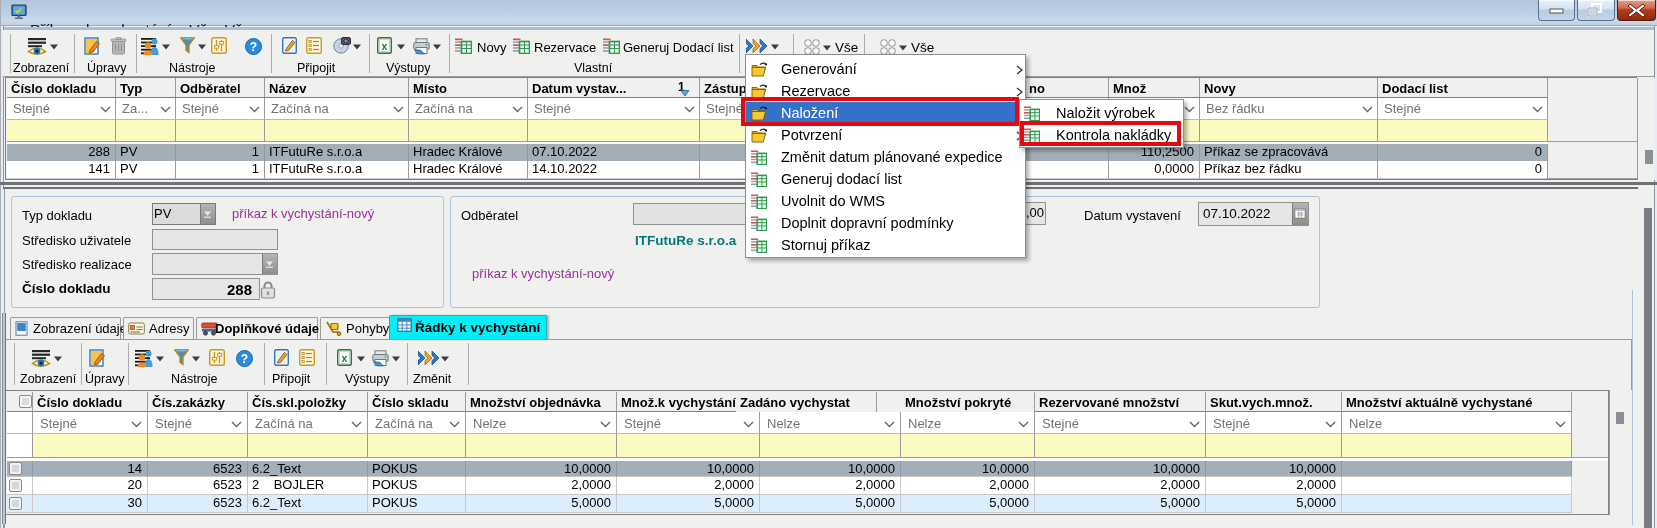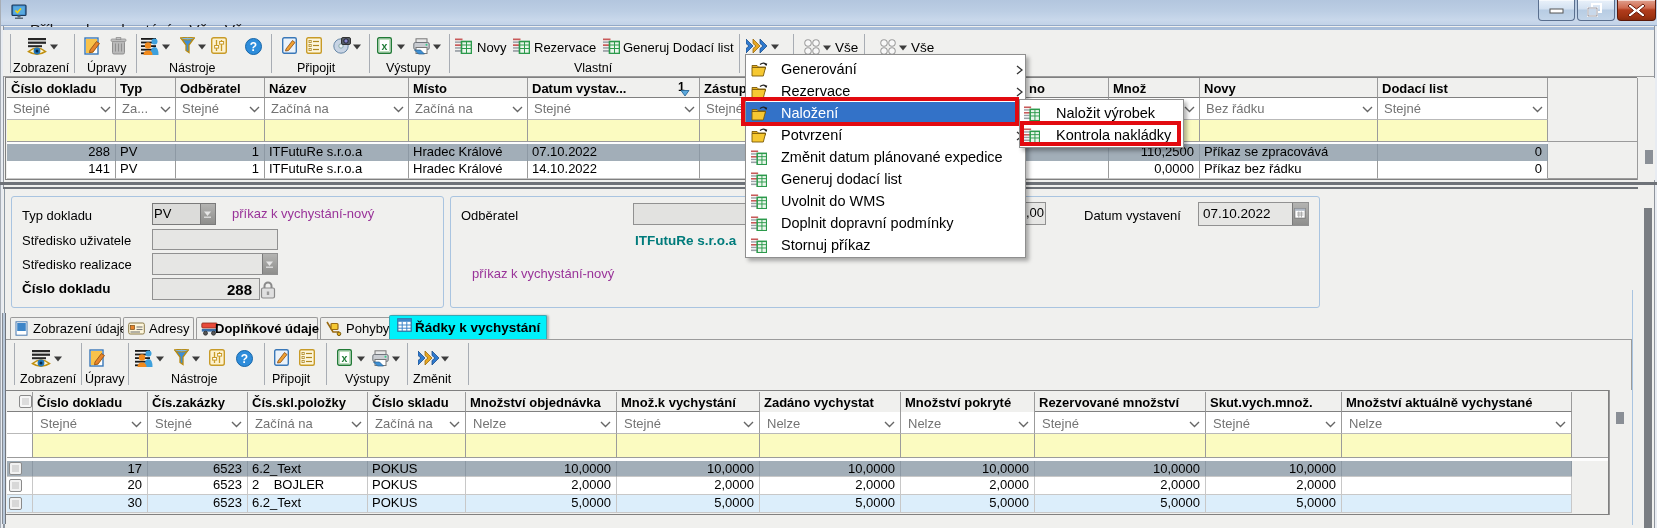--- a/index.html
+++ b/index.html
@@ -530,21 +530,21 @@
   </svg>
 <div class="lbl" style="left:413px;top:372px;">Změnit</div>
 <div class="abs" style="left:5px;top:390px;width:1604px;height:125px;border:1px solid #808080;background:#f0f0ee;"></div>
 <div class="hdrcell" style="left:7px;top:392px;width:26px;height:20px;border-bottom:1px solid #808080;"></div>
 <div class="hdrcell" style="left:33px;top:392px;width:115px;height:20px;border-bottom:1px solid #808080;">Číslo dokladu</div>
 <div class="hdrcell" style="left:148px;top:392px;width:100px;height:20px;border-bottom:1px solid #808080;">Čís.zakázky</div>
 <div class="hdrcell" style="left:248px;top:392px;width:120px;height:20px;border-bottom:1px solid #808080;">Čís.skl.položky</div>
 <div class="hdrcell" style="left:368px;top:392px;width:98px;height:20px;border-bottom:1px solid #808080;">Číslo skladu</div>
 <div class="hdrcell" style="left:466px;top:392px;width:151px;height:20px;border-bottom:1px solid #808080;">Množství objednávka</div>
 <div class="hdrcell" style="left:617px;top:392px;width:143px;height:20px;border-bottom:1px solid #808080;">Množ.k vychystání</div>
-<div class="hdrcell" style="left:760px;top:392px;width:141px;height:28px;border-bottom:3px solid #0f172a;">Zadáno vychystat</div>
+<div class="hdrcell" style="left:736px;top:392px;width:141px;height:28px;border-bottom:3px solid #0f172a;">Zadáno vychystat</div>
 <div class="hdrcell" style="left:901px;top:392px;width:134px;height:36px;border-bottom:1px solid #808080;">Množství pokryté</div>
 <div class="hdrcell" style="left:1035px;top:392px;width:171px;height:20px;border-bottom:1px solid #808080;">Rezervované množství</div>
 <div class="hdrcell" style="left:1206px;top:392px;width:136px;height:20px;border-bottom:1px solid #808080;">Skut.vych.množ.</div>
 <div class="hdrcell" style="left:1342px;top:392px;width:230px;height:20px;border-bottom:1px solid #808080;">Množství aktuálně vychystané</div>
 <div class="abs" style="left:1572px;top:392px;width:36px;height:66px;background:#f0f0ee;border-bottom:1px solid #9b9b9b;"></div>
 <div class="abs" style="left:19px;top:395px;width:13px;height:13px;background:#f6f6f6;border:1px solid #8a8a8a;border-radius:2px;"></div>
 <div class="abs" style="left:22px;top:398px;width:7px;height:7px;background:#dcdcdc;"></div>
 <div class="fcell" style="left:7px;top:412px;width:26px;height:22px;background:#fff;border-bottom:1px solid #b9b9b9;">
     <span style="position:absolute;left:7px;top:4px;"></span>
   </div>
@@ -621,21 +621,21 @@
 <div class="ycell" style="left:368px;top:434px;width:98px;height:24px;background:#fbfbc1;border-bottom:1px solid #9b9b9b;"></div>
 <div class="ycell" style="left:466px;top:434px;width:151px;height:24px;background:#fbfbc1;border-bottom:1px solid #9b9b9b;"></div>
 <div class="ycell" style="left:617px;top:434px;width:143px;height:24px;background:#fbfbc1;border-bottom:1px solid #9b9b9b;"></div>
 <div class="ycell" style="left:760px;top:434px;width:141px;height:24px;background:#fbfbc1;border-bottom:1px solid #9b9b9b;"></div>
 <div class="ycell" style="left:901px;top:434px;width:134px;height:24px;background:#fbfbc1;border-bottom:1px solid #9b9b9b;"></div>
 <div class="ycell" style="left:1035px;top:434px;width:171px;height:24px;background:#fbfbc1;border-bottom:1px solid #9b9b9b;"></div>
 <div class="ycell" style="left:1206px;top:434px;width:136px;height:24px;background:#fbfbc1;border-bottom:1px solid #9b9b9b;"></div>
 <div class="ycell" style="left:1342px;top:434px;width:230px;height:24px;background:#fbfbc1;border-bottom:1px solid #9b9b9b;"></div>
 <div class="abs" style="left:7px;top:458px;width:1601px;height:3px;background:#fdfdfd;"></div>
 <div class="dcell txt" style="left:7px;top:461px;width:26px;height:16px;background:#a2aeb8;border-right-color:#8d99a4;border-bottom:1px solid #c8c8c8;"></div>
-<div class="dcell num" style="left:33px;top:461px;width:115px;height:16px;background:#a2aeb8;border-right-color:#8d99a4;border-bottom:1px solid #c8c8c8;">17</div>
+<div class="dcell num" style="left:33px;top:461px;width:115px;height:16px;background:#a2aeb8;border-right-color:#8d99a4;border-bottom:1px solid #c8c8c8;">14</div>
 <div class="dcell num" style="left:148px;top:461px;width:100px;height:16px;background:#a2aeb8;border-right-color:#8d99a4;border-bottom:1px solid #c8c8c8;">6523</div>
 <div class="dcell txt" style="left:248px;top:461px;width:120px;height:16px;background:#a2aeb8;border-right-color:#8d99a4;border-bottom:1px solid #c8c8c8;">6.2_Text</div>
 <div class="dcell txt" style="left:368px;top:461px;width:98px;height:16px;background:#a2aeb8;border-right-color:#8d99a4;border-bottom:1px solid #c8c8c8;">POKUS</div>
 <div class="dcell num" style="left:466px;top:461px;width:151px;height:16px;background:#a2aeb8;border-right-color:#8d99a4;border-bottom:1px solid #c8c8c8;">10,0000</div>
 <div class="dcell num" style="left:617px;top:461px;width:143px;height:16px;background:#a2aeb8;border-right-color:#8d99a4;border-bottom:1px solid #c8c8c8;">10,0000</div>
 <div class="dcell num" style="left:760px;top:461px;width:141px;height:16px;background:#a2aeb8;border-right-color:#8d99a4;border-bottom:1px solid #c8c8c8;">10,0000</div>
 <div class="dcell num" style="left:901px;top:461px;width:134px;height:16px;background:#a2aeb8;border-right-color:#8d99a4;border-bottom:1px solid #c8c8c8;">10,0000</div>
 <div class="dcell num" style="left:1035px;top:461px;width:171px;height:16px;background:#a2aeb8;border-right-color:#8d99a4;border-bottom:1px solid #c8c8c8;">10,0000</div>
 <div class="dcell num" style="left:1206px;top:461px;width:136px;height:16px;background:#a2aeb8;border-right-color:#8d99a4;border-bottom:1px solid #c8c8c8;">10,0000</div>
 <div class="dcell txt" style="left:1342px;top:461px;width:230px;height:16px;background:#a2aeb8;border-right-color:#8d99a4;border-bottom:1px solid #c8c8c8;"></div>

